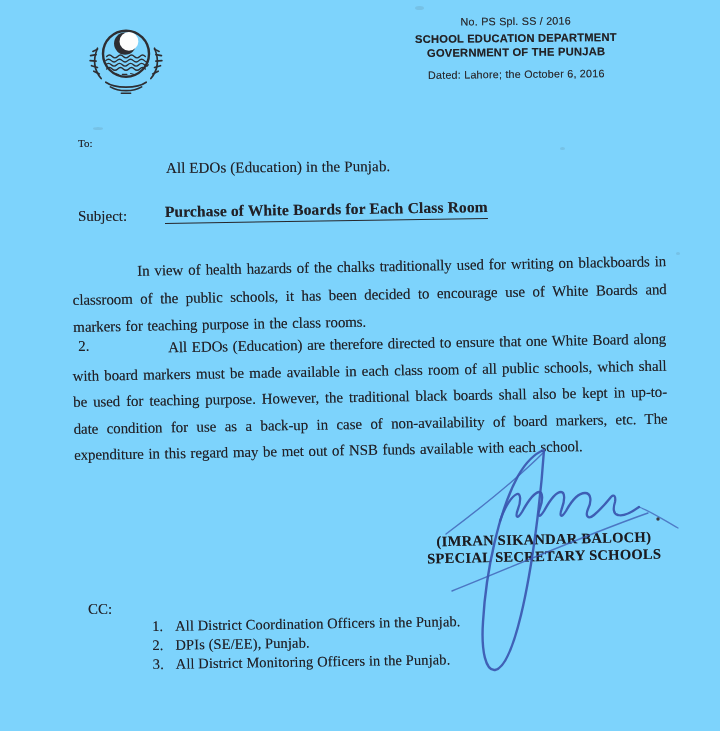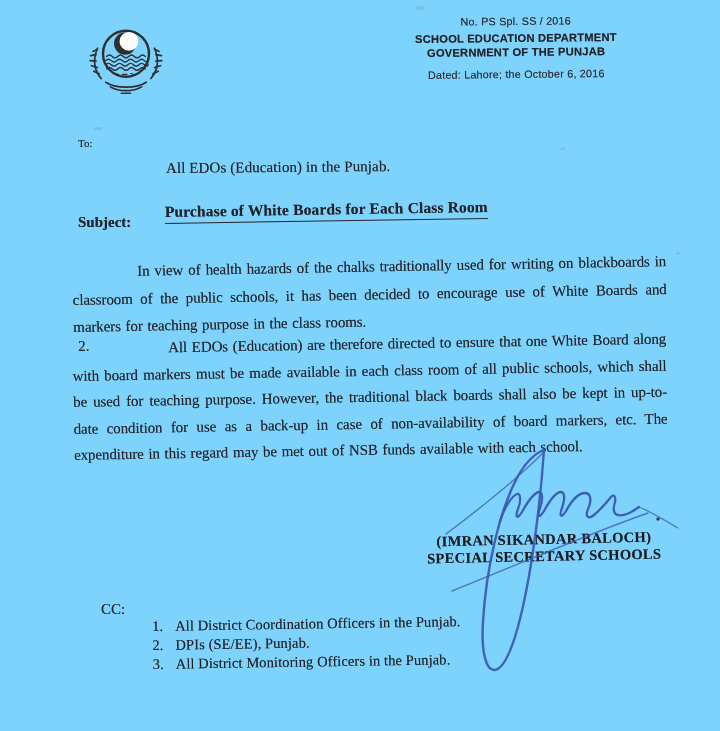--- a/index.html
+++ b/index.html
@@ -23,21 +23,21 @@
   }
   .ref-no{ font-size:10.8px; color:#2a2a2e; margin-bottom:5px; letter-spacing:0.2px;}
   .dept-line{ font-size:11.2px; font-weight:bold; color:#222226; letter-spacing:0.2px; line-height:13.5px;}
   .date-line{ font-size:10.8px; color:#2a2a2e; margin-top:9px; letter-spacing:0.2px;}
 
   
   .to-label{ position:absolute; left:78px; top:137px; font-size:11px; }
   .to-value{ position:absolute; left:166px; top:160px; font-size:15px; letter-spacing:0.1px; transform:rotate(-0.5deg); transform-origin:0 50%; }
 
   
-  .subject-label{ position:absolute; left:78px; top:214px; font-size:15px; font-weight:bold; }
+  .subject-label{ position:absolute; left:78px; top:208px; font-size:15px; font-weight:normal; }
   .subject-text{
     position:absolute; left:165px; top:203px; font-size:15.5px; font-weight:bold;
     letter-spacing:0.15px;
     border-bottom:1.7px solid #26262b; padding-bottom:2px;
     transform:rotate(-0.9deg); transform-origin:0 100%;
   }
 
   
   .para{
     position:absolute; left:72px; width:594px;
@@ -53,21 +53,21 @@
   
   .signer{
     position:absolute; left:425px; top:531px; width:238px;
     text-align:center; font-weight:bold; font-size:14.5px; line-height:16.5px;
     letter-spacing:0.3px; color:#1b1b20;
     transform:rotate(-1.2deg);
   }
   .sig-ink{ position:absolute; left:0; top:0; width:720px; height:731px; z-index:5; pointer-events:none; }
 
   
-  .cc-label{ position:absolute; left:88px; top:601px; font-size:15px;margin-left:13px; }
+  .cc-label{ position:absolute; left:88px; top:601px; font-size:15px; }
   .cc-list{ position:absolute; left:152px; top:617px; transform:rotate(-0.9deg); transform-origin:0 0; }
   .cc-row{ font-size:14.5px; line-height:18.8px; letter-spacing:0.1px; white-space:nowrap; }
   .cc-num{ display:inline-block; width:23px; }
 
   
   .speck{ position:absolute; border-radius:50%; background:rgba(70,70,75,0.12); }
 </style>
 </head>
 <body>
 

